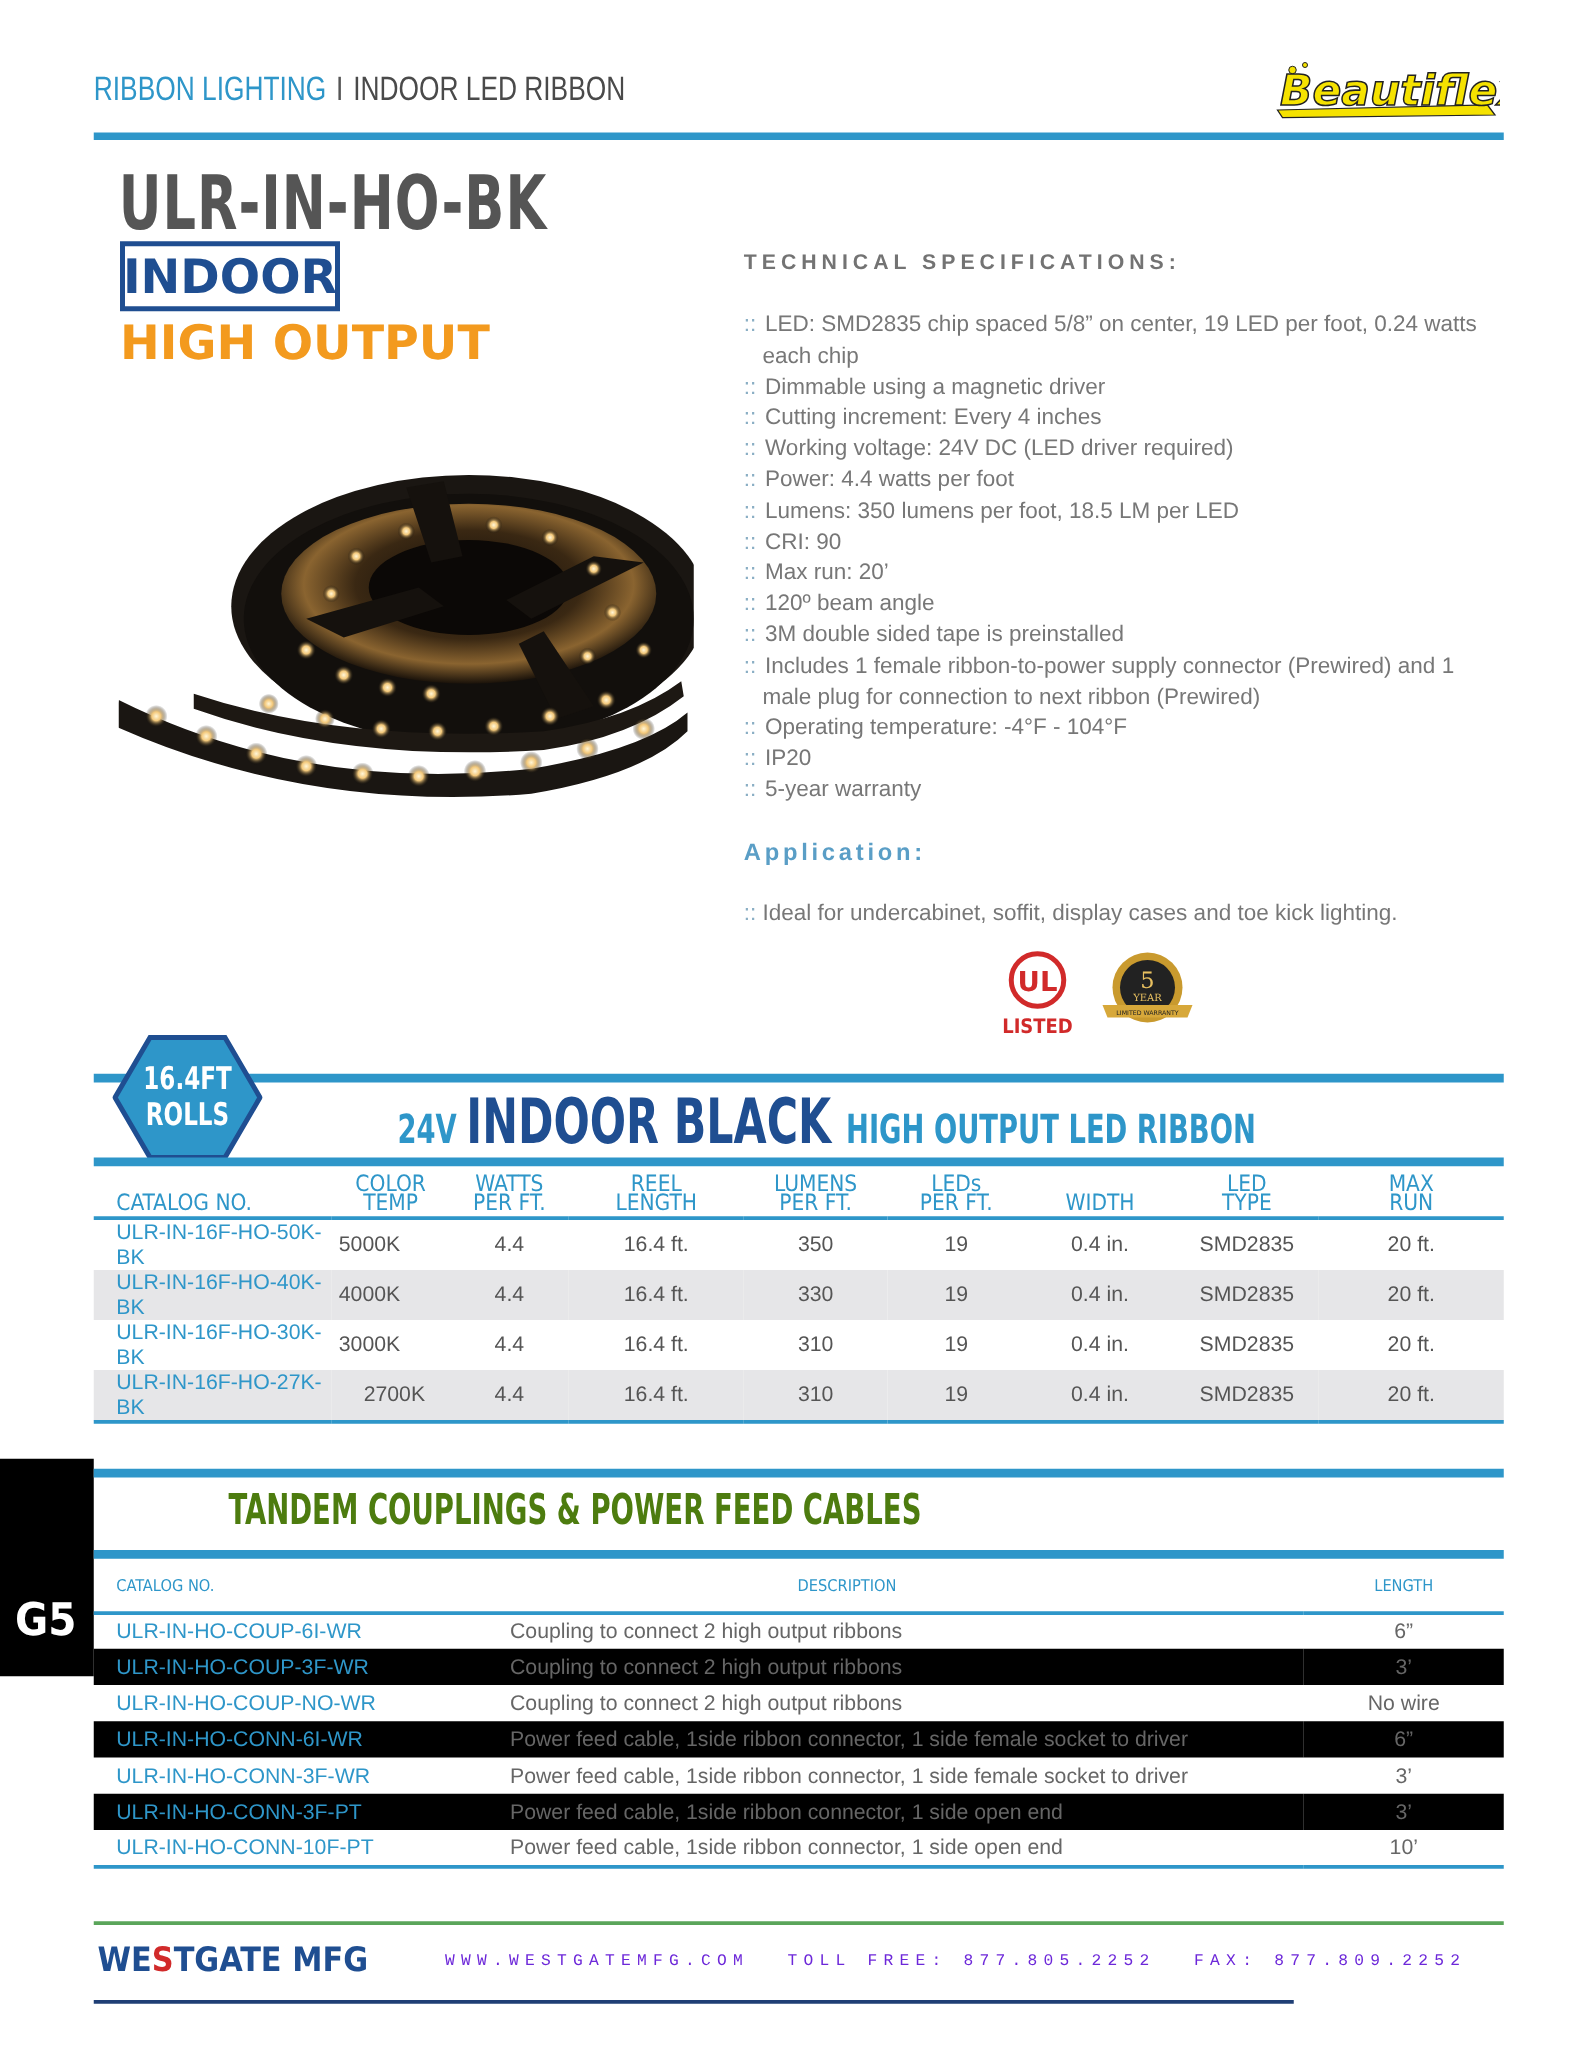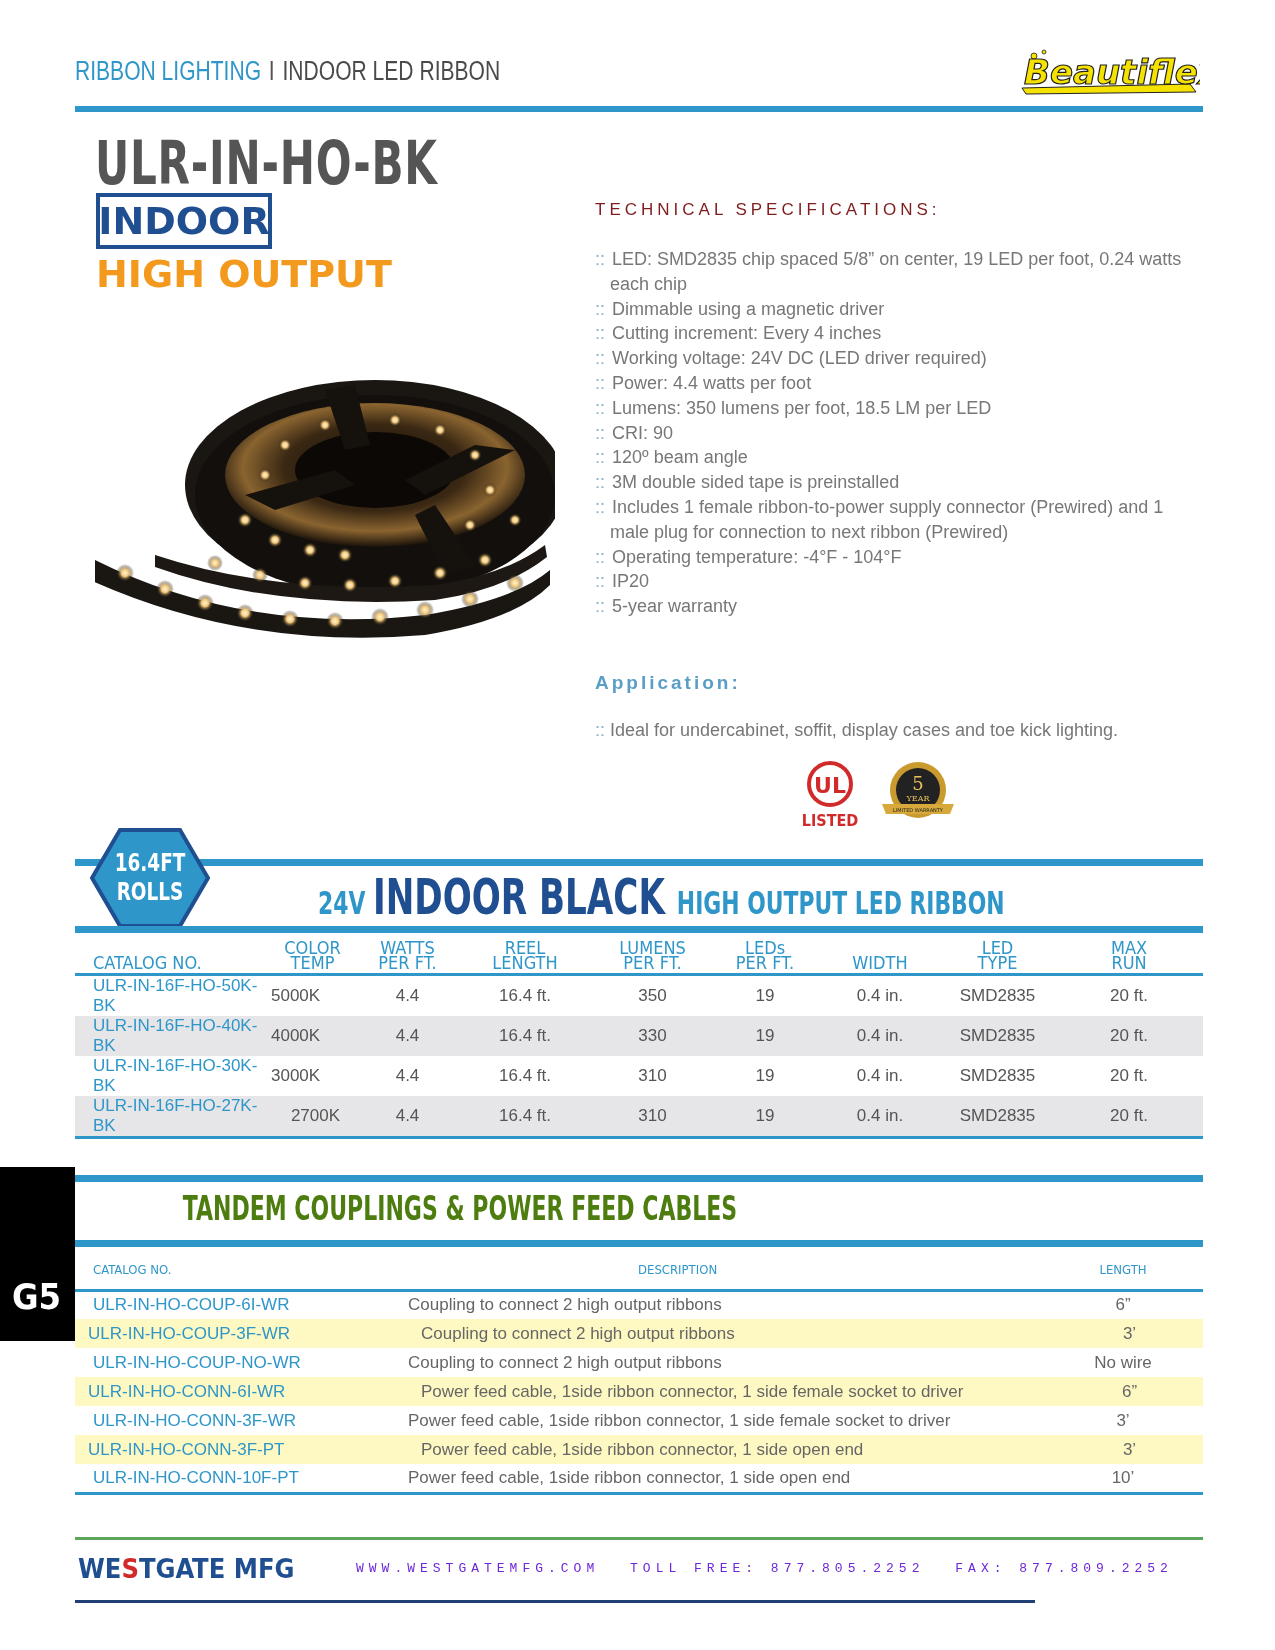--- a/index.html
+++ b/index.html
@@ -19,21 +19,21 @@
   
   .prod-code { left: 95px; top: 128px; font-size: 60px; font-weight: bold; color: #555; font-family: "DejaVu Sans Condensed", "DejaVu Sans", sans-serif; transform: scaleX(0.78); transform-origin: left top; letter-spacing: 1px; white-space: nowrap; }
   .indoor-box { left: 96px; top: 193px; width: 176px; height: 56px; border: 4px solid #1f4e91; display: flex; align-items: center; justify-content: center; }
   .indoor-box span { color: #1f4e91; font-weight: bold; font-size: 38px; font-family: "DejaVu Sans", sans-serif; }
   .high-output { left: 96px; top: 252px; color: #f39a1e; font-weight: bold; font-size: 38px; font-family: "DejaVu Sans", sans-serif; white-space: nowrap; }
 
   
   .photo { left: 95px; top: 345px; width: 460px; height: 300px; }
 
   
-  .spec-head { left: 595px; top: 200px; color: #7f1d1d; font-weight: normal; font-size: 17px; letter-spacing: 4px; }
+  .spec-head { left: 595px; top: 200px; color: #737373; font-weight: bold; font-size: 17px; letter-spacing: 4px; }
   .spec-list { left: 595px; top: 247px; width: 600px; list-style: none; font-size: 18px; color: #777; line-height: 24.8px; font-family: "Liberation Sans Narrow", "Liberation Sans", sans-serif; }
   .spec-list li { padding-left: 15px; text-indent: -15px; transform-origin: left; }
   .spec-list li .bullet { color: #8aaec4; margin-right: 2px; }
   .app-head { left: 595px; top: 672px; color: #5a9ec6; font-weight: bold; font-size: 19px; letter-spacing: 3px; }
   .app-text { left: 595px; top: 720px; font-size: 18px; color: #777; }
   .app-text .bullet { color: #8aaec4; }
 
   
   .ul-logo { left: 800px; top: 760px; width: 60px; height: 70px; }
   .warranty { left: 878px; top: 760px; width: 80px; height: 64px; }
@@ -63,21 +63,21 @@
 
   
   .s2-line-top { left: 75px; top: 1175px; width: 1128px; height: 7px; background: #2e96c9; }
   .s2-title { left: 75px; top: 1188px; width: 1128px; text-align: left; color: #4d7c0f; font-size: 34px; font-weight: bold; font-family: "DejaVu Sans Condensed", "DejaVu Sans", sans-serif; }
   .s2-title span { display: inline-block; transform: scaleX(0.72); }
   .s2-line-bot { left: 75px; top: 1240px; width: 1128px; height: 7px; background: #2e96c9; }
 
   .t2 { left: 75px; top: 1250px; width: 1128px; border-collapse: collapse; }
   .t2 th { color: #2e96c9; font-weight: normal; font-size: 13px; height: 40px; font-family: "DejaVu Sans Condensed", "DejaVu Sans", sans-serif; border-bottom: 3px solid #2e96c9; }
   .t2 td { font-size: 17px; height: 29px; color: #666; font-family: "Liberation Sans Narrow", "Liberation Sans", sans-serif; }
-  .t2 tr.alt td { background: #fef9c3; padding-left: 13px; }
+  .t2 tr.alt td { background: #000000; }
   .t2 tr:last-child td { border-bottom: 3px solid #2e96c9; }
   .t2 td.cat { color: #2e96c9; padding-left: 18px; }
   .t2 th.cat { text-align: left; padding-left: 18px; }
   .t2 td.len, .t2 th.len { text-align: center; }
   .t2 td.desc { padding-left: 0; }
 
   
   .ft-green { left: 75px; top: 1537px; width: 1128px; height: 3px; background: #5aa55a; }
   .ft-brand { left: 78px; top: 1553px; font-size: 27px; font-weight: bold; color: #1f4e91; font-family: "DejaVu Sans Condensed", "DejaVu Sans", sans-serif; white-space: nowrap; }
   .ft-brand .s { color: #d12a2a; }
@@ -173,20 +173,21 @@
 
 <div class="abs spec-head">TECHNICAL SPECIFICATIONS:</div>
 <ul class="abs spec-list">
   <li><span class="bullet">::</span> <span>LED: SMD2835 chip spaced 5/8” on center, 19 LED per foot, 0.24 watts each chip</span></li>
   <li><span class="bullet">::</span> <span>Dimmable using a magnetic driver</span></li>
   <li><span class="bullet">::</span> <span>Cutting increment: Every 4 inches</span></li>
   <li><span class="bullet">::</span> <span>Working voltage: 24V DC (LED driver required)</span></li>
   <li><span class="bullet">::</span> <span>Power: 4.4 watts per foot</span></li>
   <li><span class="bullet">::</span> <span>Lumens: 350 lumens per foot, 18.5 LM per LED</span></li>
   <li><span class="bullet">::</span> <span>CRI: 90</span></li>
+  <li><span class="bullet">::</span> <span>Max run: 20’</span></li>
   <li><span class="bullet">::</span> <span>120º beam angle</span></li>
   <li><span class="bullet">::</span> <span>3M double sided tape is preinstalled</span></li>
   <li><span class="bullet">::</span> <span>Includes 1 female ribbon-to-power supply connector (Prewired) and 1 male plug for connection to next ribbon (Prewired)</span></li>
   <li><span class="bullet">::</span> <span>Operating temperature: -4°F - 104°F</span></li>
   <li><span class="bullet">::</span> <span>IP20</span></li>
   <li><span class="bullet">::</span> <span>5-year warranty</span></li>
 </ul>
 
 <div class="abs app-head">Application:</div>
 <div class="abs app-text">

